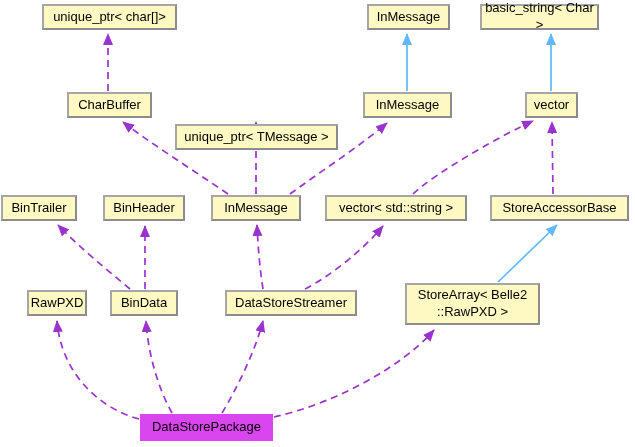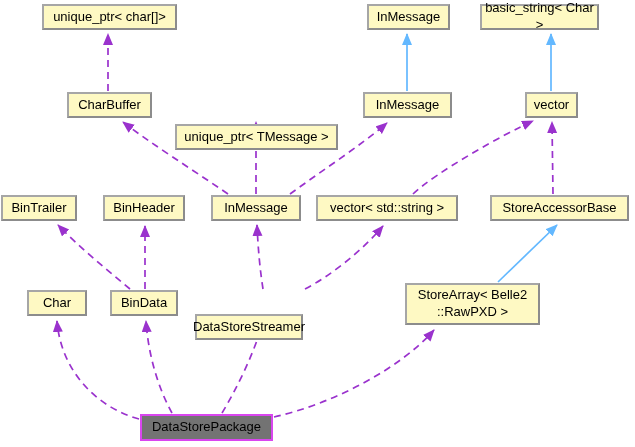--- a/index.html
+++ b/index.html
@@ -15,22 +15,22 @@
     position:absolute; z-index:2; box-sizing:border-box;
     background:#fef9c3;
     border:2px solid #a6a6a6;
     border-right-color:#8c8c8c; border-bottom-color:#8c8c8c;
     color:#000000;
     display:flex; align-items:center; justify-content:center;
     font-size:13px; line-height:1.3; text-align:center; white-space:pre-line;
     cursor:pointer;
   }
   .node.highlight {
-    background:#737373;
-    border:2px solid #d946ef;
+    background:#d946ef;
+    border:8px solid #d946ef;
     cursor:default;
   }
   path.edge { fill:none; }
 </style>
 </head>
 <body>
 
 <svg id="edges-layer" width="635" height="447" viewBox="0 0 635 447" xmlns="http://www.w3.org/2000/svg">
   <defs>
     <marker id="arrow-dashed" markerUnits="userSpaceOnUse" markerWidth="13" markerHeight="12" refX="11" refY="5" orient="auto">
@@ -65,21 +65,21 @@
     <div class="node" style="left: 42px; top: 4px; width: 135px; height: 26px;">unique_ptr&lt; char[]&gt;</div>
     <div class="node" style="left: 367px; top: 4px; width: 83px; height: 26px;">InMessage</div>
     <div class="node" style="left: 480px; top: 4px; width: 119px; height: 26px;">basic_string&lt; Char &gt;</div>
     <div class="node" style="left: 67px; top: 92px; width: 85px; height: 26px;">CharBuffer</div>
     <div class="node" style="left: 175px; top: 92px; width: 163px; height: 26px; margin-top: 32px;">unique_ptr&lt; TMessage &gt;</div>
     <div class="node" style="left: 363px; top: 92px; width: 89px; height: 26px;">InMessage</div>
     <div class="node" style="left: 525px; top: 92px; width: 53px; height: 26px;">vector</div>
     <div class="node" style="left: 1px; top: 195px; width: 76px; height: 26px;">BinTrailer</div>
     <div class="node" style="left: 103px; top: 195px; width: 82px; height: 26px;">BinHeader</div>
     <div class="node" style="left: 211px; top: 195px; width: 90px; height: 26px;">InMessage</div>
-    <div class="node" style="left: 316px; top: 195px; width: 142px; height: 26px;">vector&lt; std::string &gt;</div>
+    <div class="node" style="left: 325px; top: 195px; width: 142px; height: 26px;">vector&lt; std::string &gt;</div>
     <div class="node" style="left: 490px; top: 195px; width: 139px; height: 26px;">StoreAccessorBase</div>
-    <div class="node" style="left: 27px; top: 290px; width: 60px; height: 26px;">Char</div>
+    <div class="node" style="left: 27px; top: 290px; width: 60px; height: 26px;">RawPXD</div>
     <div class="node" style="left: 110px; top: 290px; width: 68px; height: 26px;">BinData</div>
-    <div class="node" style="left: 195px; top: 290px; width: 108px; height: 26px; margin-top: 24px;">DataStoreStreamer</div>
+    <div class="node" style="left: 225px; top: 290px; width: 132px; height: 26px;">DataStoreStreamer</div>
     <div class="node" style="left: 405px; top: 283px; width: 135px; height: 42px;">StoreArray&lt; Belle2
 ::RawPXD &gt;</div>
     <div class="node highlight" style="left: 140px; top: 414px; width: 133px; height: 27px;">DataStorePackage</div>
   </div>
 
 </body></html>

